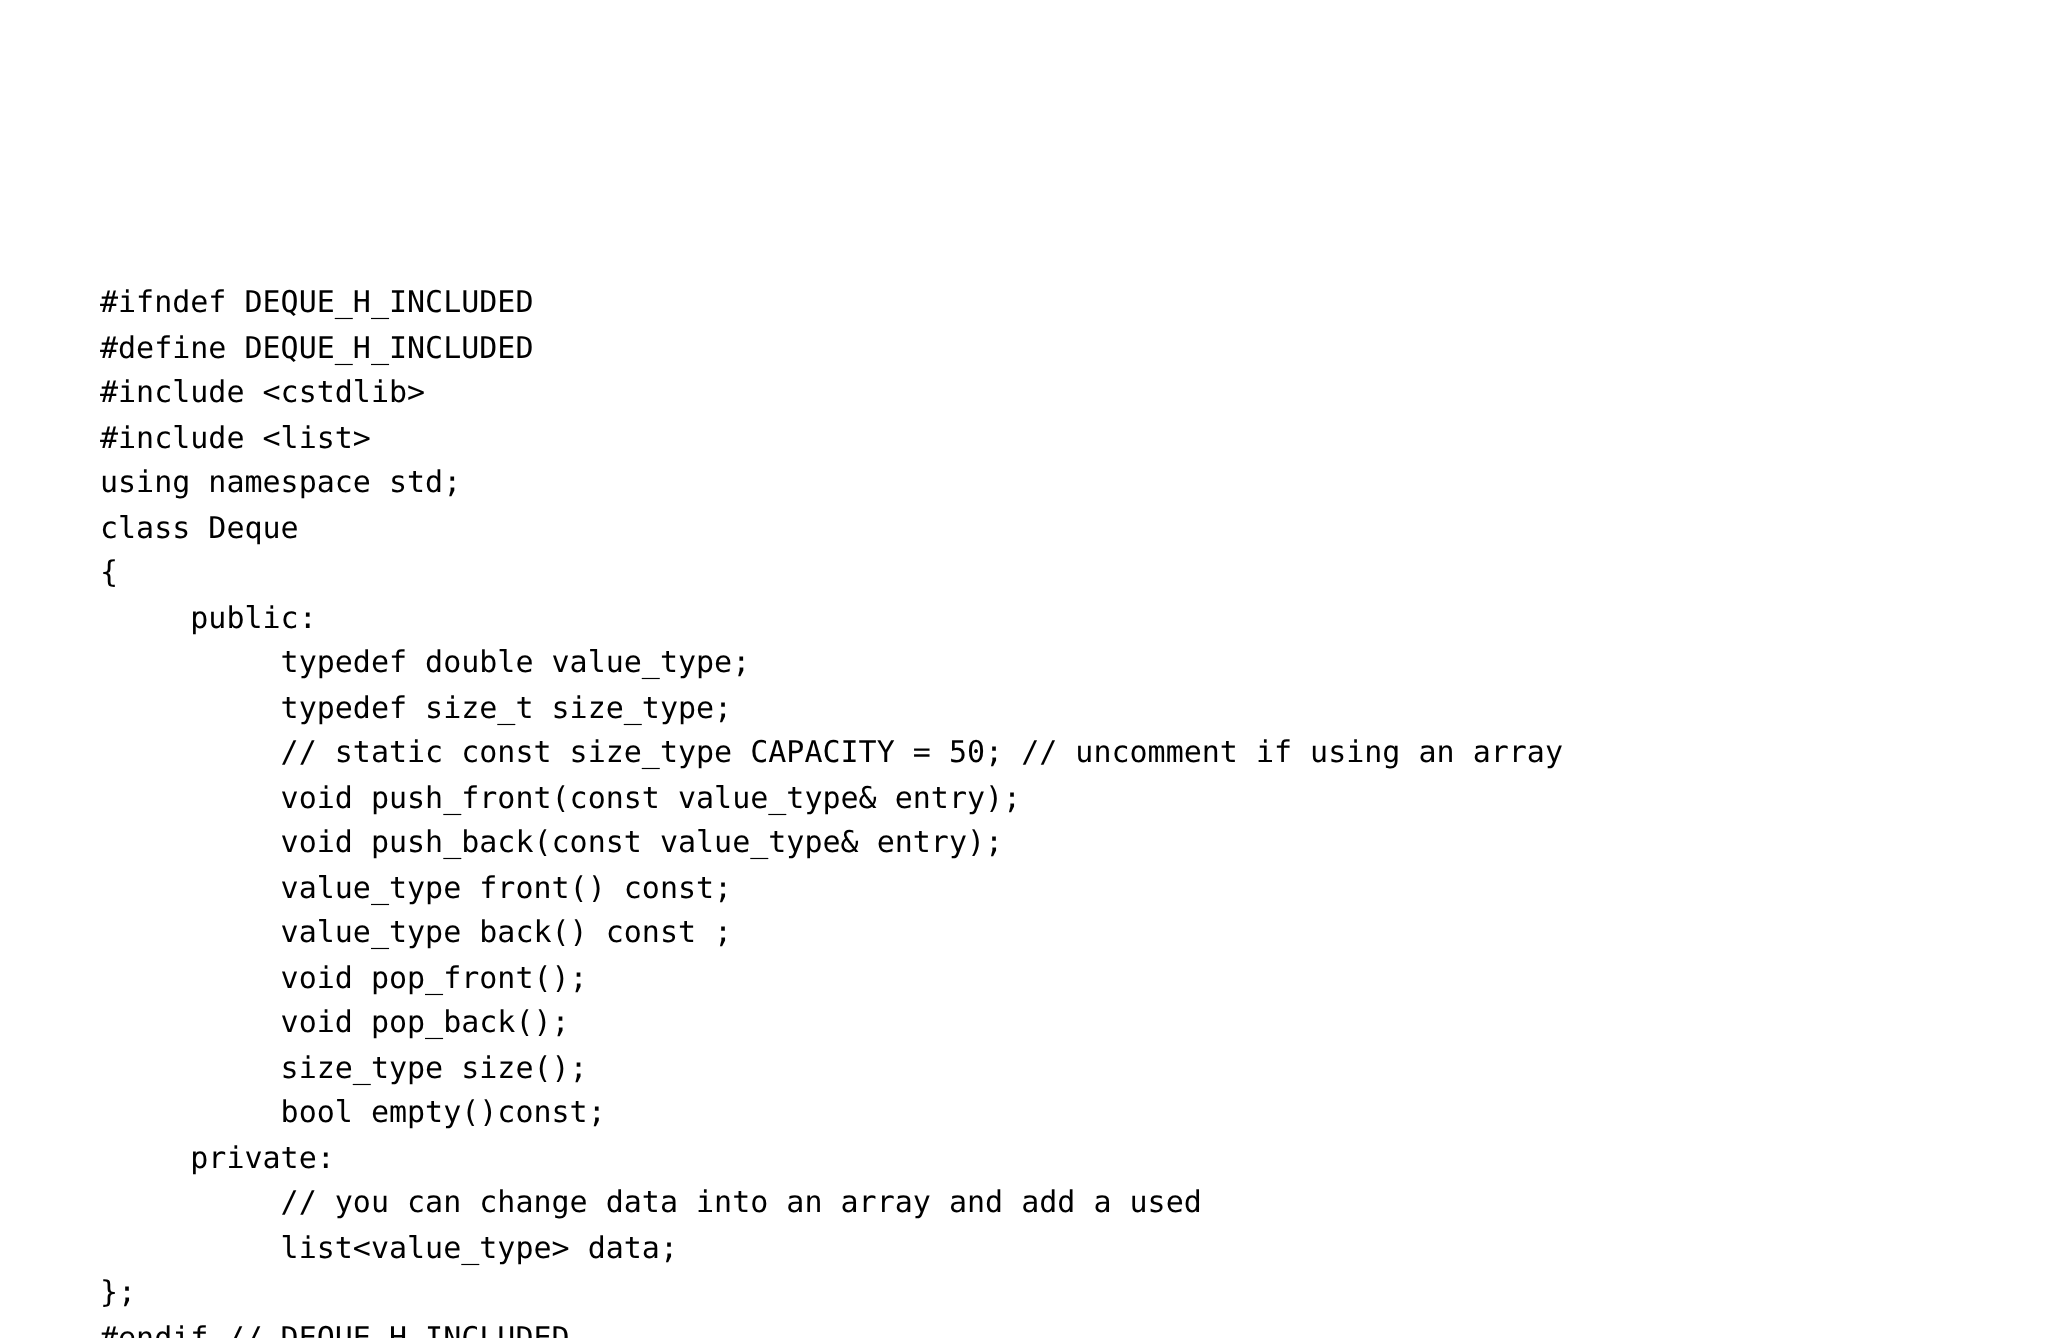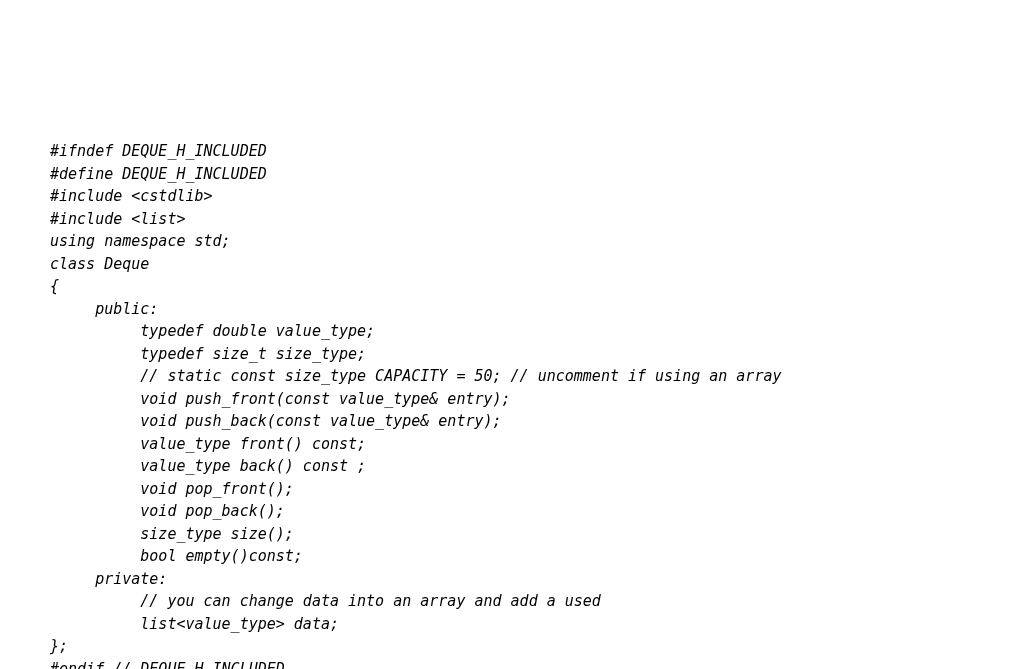--- a/index.html
+++ b/index.html
@@ -10,21 +10,20 @@
       font-size: 15px;
       line-height: 1.5;
       color: #000000;
       white-space: pre;
     }
     .code-container {
       display: block;
     }
     .line {
       display: block;
-      font-style: italic;
     }
   </style>
 </head>
 <body>
 
 
 
 <div class="code-container"><span class="line">#ifndef DEQUE_H_INCLUDED</span><span class="line">#define DEQUE_H_INCLUDED</span><span class="line">#include &lt;cstdlib&gt;</span><span class="line">#include &lt;list&gt;</span><span class="line">using namespace std;</span><span class="line"></span><span class="line">class Deque</span><span class="line">{</span><span class="line">     public:</span><span class="line">          typedef double value_type;</span><span class="line">          typedef size_t size_type;</span><span class="line">          // static const size_type CAPACITY = 50; // uncomment if using an array</span><span class="line">          void push_front(const value_type&amp; entry);</span><span class="line">          void push_back(const value_type&amp; entry);</span><span class="line">          value_type front() const;</span><span class="line">          value_type back() const ;</span><span class="line">          void pop_front();</span><span class="line">          void pop_back();</span><span class="line">          size_type size();</span><span class="line">          bool empty()const;</span><span class="line">     private:</span><span class="line">          // you can change data into an array and add a used</span><span class="line">          list&lt;value_type&gt; data;</span><span class="line">};</span><span class="line"></span><span class="line">#endif // DEQUE_H_INCLUDED</span></div>
 
 

